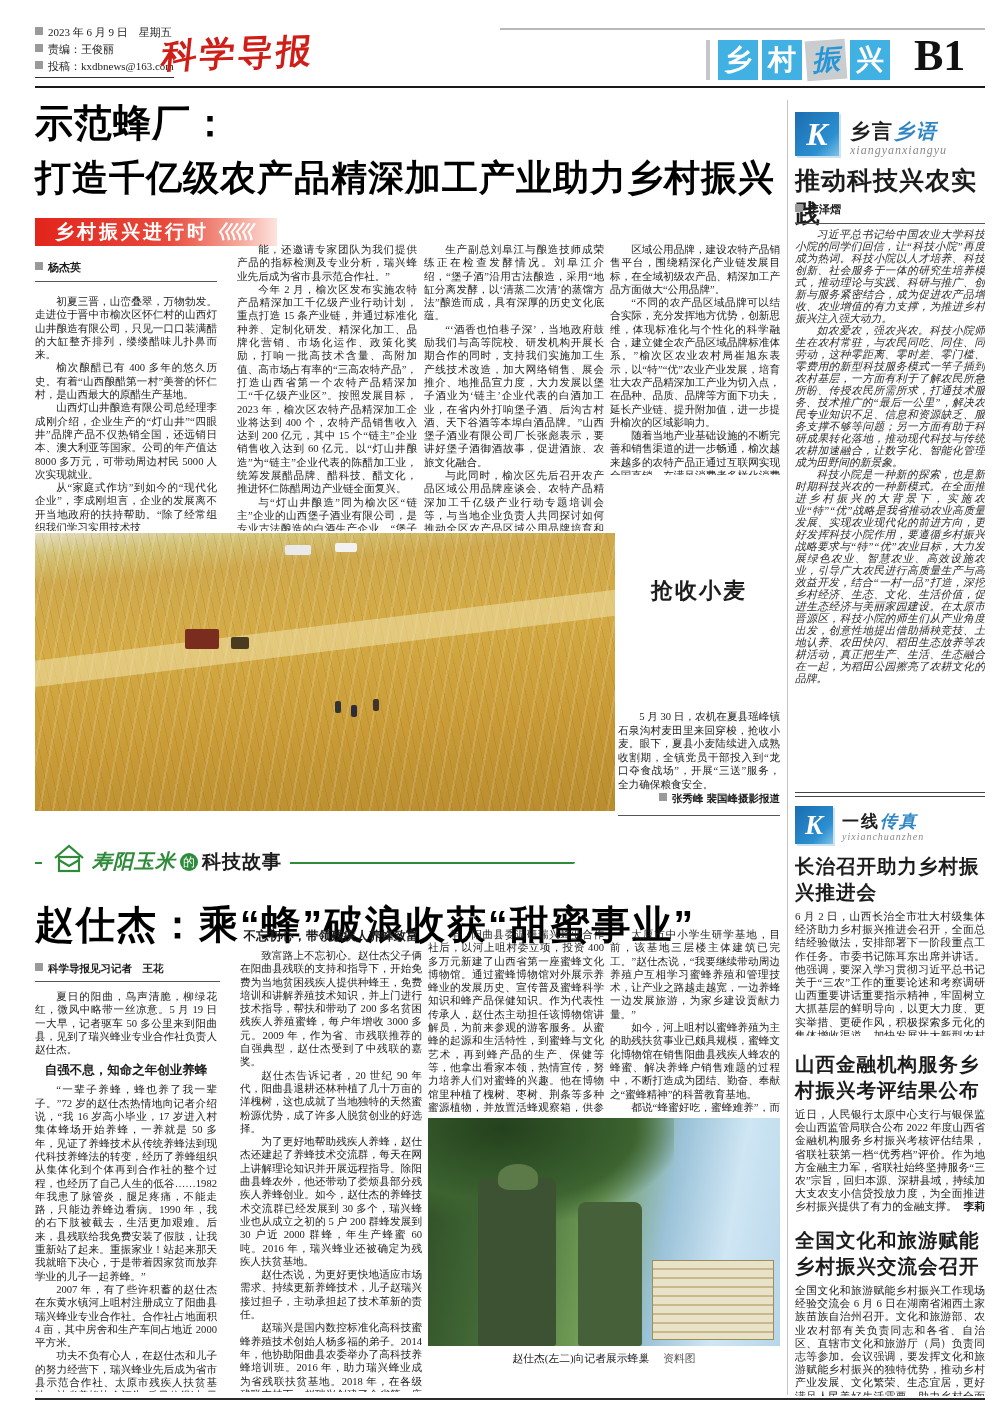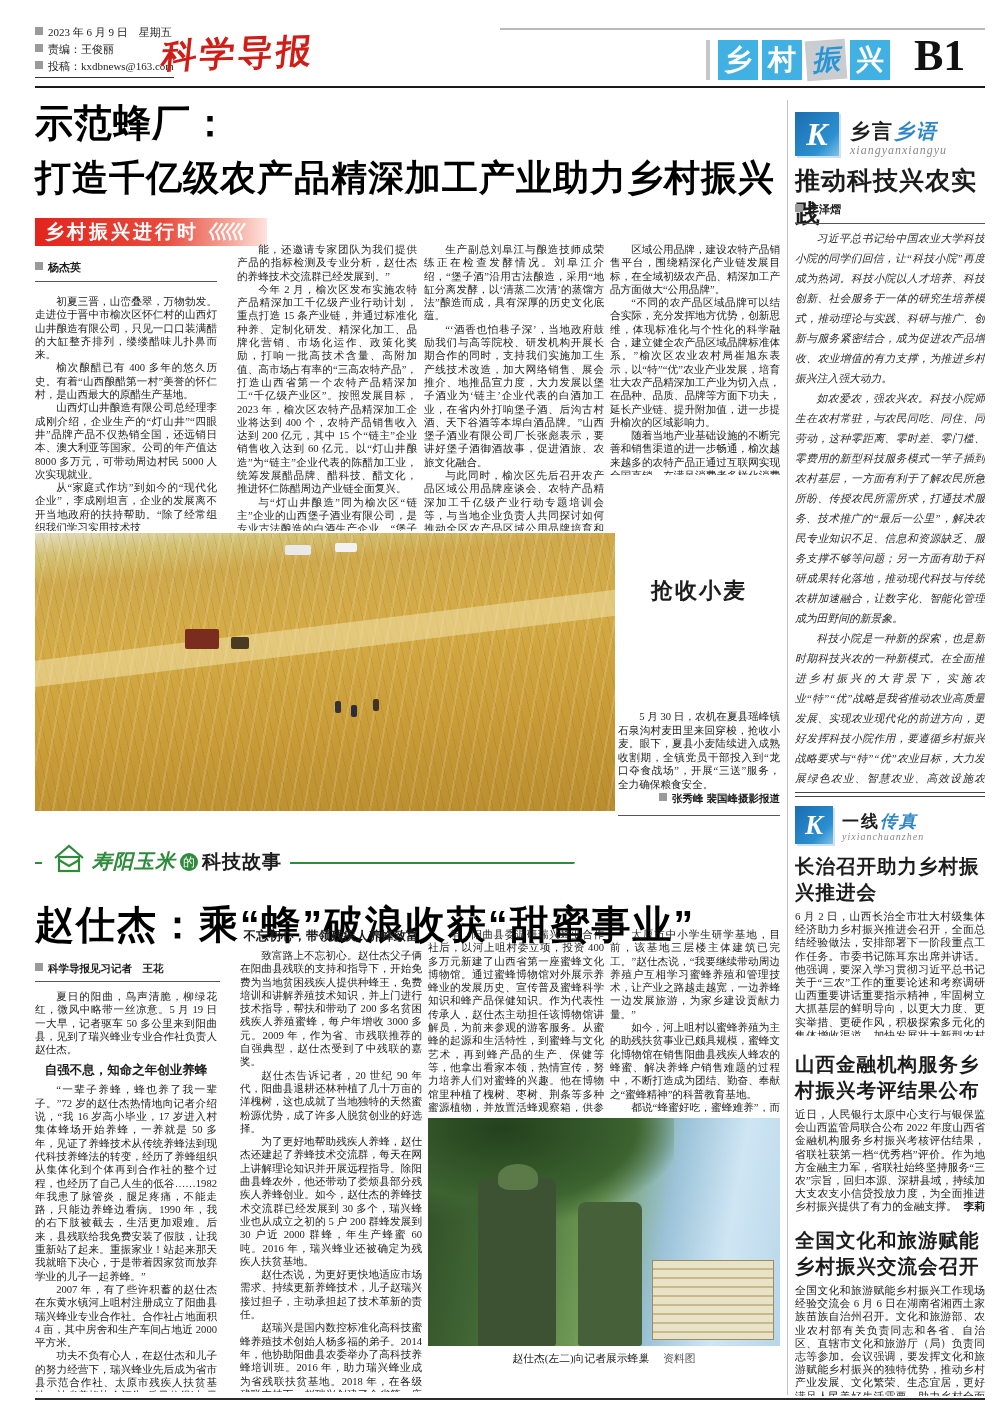--- a/index.html
+++ b/index.html
@@ -11,21 +11,21 @@
   .sq{display:inline-block;width:8px;height:8px;background:#9a9a9a;margin-right:5px;vertical-align:1px;}
   .masthead{font-size:35px;font-weight:bold;color:#cf1d17;transform:skewX(-8deg) rotate(-2deg);letter-spacing:3px;font-family:"Liberation Serif",serif;}
   .grayline{background:#b9b9b9;height:2px;}
   .blk{display:inline-block;width:40px;height:40px;background:#41b1e3;color:#fff;font-family:"Liberation Sans",sans-serif;font-weight:bold;font-size:28px;line-height:40px;text-align:center;margin-right:4px;}
   .blk.alt{background:#c9cdd0;color:#2796d6;font-style:italic;transform:rotate(-4deg);}
   .pageno{font-family:"Liberation Serif",serif;font-weight:bold;font-size:44px;color:#111;}
   .hrule{background:#1a1a1a;height:2px;}
   .vdivider{background:#c4c4c4;width:1px;}
   
   .main-title{font-family:"Liberation Sans",sans-serif;font-weight:900;color:#000;letter-spacing:1px;}
-  .badge{background:linear-gradient(90deg,#e2241c 0%,#e84a3c 55%,#f5a99d 85%,#fde4de 100%);color:#fff;font-family:"Liberation Sans",sans-serif;font-weight:bold;font-size:19px;line-height:28px;padding-left:10px;letter-spacing:3px;}
+  .badge{background:linear-gradient(90deg,#e2241c 0%,#e84a3c 55%,#f5a99d 85%,#fde4de 100%);color:#fff;font-family:"Liberation Sans",sans-serif;font-weight:bold;font-size:19px;line-height:28px;padding-left:20px;letter-spacing:3px;}
   .badge .marks{font-style:italic;opacity:.95;letter-spacing:-2px;}
   .byline{font-family:"Liberation Sans",sans-serif;font-weight:bold;font-size:11px;border-bottom:1px solid #555;padding-bottom:6px;}
   .col{font-size:10.6px;line-height:13.3px;text-align:justify;overflow:hidden;}
   .col p{margin:0;text-indent:2em;}
   .subhead{font-family:Liberation Serif, serif;font-weight:bold;font-size:12.5px;text-align:center;margin:6px 0 4px;}
   
   .photo-wheat{background:linear-gradient(175deg,#e3ddc0 0%,#d4c376 7%,#cfa94c 16%,#d4ab45 38%,#c99c38 68%,#b98c2e 100%);overflow:hidden;}
   .photo-wheat .tex{position:absolute;inset:0;background:repeating-linear-gradient(100deg,rgba(255,255,255,.14) 0 2px,rgba(0,0,0,0) 2px 13px),repeating-linear-gradient(78deg,rgba(110,75,18,.12) 0 1px,rgba(0,0,0,0) 1px 8px);}
   .photo-wheat .path{position:absolute;left:-40px;top:30%;width:140%;height:26px;background:rgba(240,225,170,.55);transform:rotate(-7deg);}
   .shape{position:absolute;border-radius:2px;}
@@ -36,21 +36,21 @@
   .photo-label{font-family:"Liberation Sans",sans-serif;font-weight:bold;font-size:22px;text-align:center;letter-spacing:2px;}
   .caption{font-size:10.6px;line-height:13.6px;text-align:justify;}
   .caption p{margin:0;text-indent:2em;}
   .credit{font-family:"Liberation Sans",sans-serif;font-weight:bold;font-size:10.5px;text-align:right;}
   
   .klogo{background:linear-gradient(135deg,#1a6db0 0%,#2b8fd0 70%,#7fc2e8 100%);color:#fff;text-align:center;font-family:"Liberation Serif",serif;font-weight:bold;font-style:italic;box-shadow:2px 2px 0 #cfe2f0;}
   .side-h-cn{font-size:20px;font-weight:bold;letter-spacing:2px;}
   .side-h-cn .script{color:#2f86c5;font-style:italic;}
   .side-h-py{font-size:12px;color:#8a8a8a;font-style:italic;letter-spacing:1px;}
   .side-title{font-family:"Liberation Sans",sans-serif;font-weight:900;font-size:25px;letter-spacing:1px;}
-  .essay{font-size:10.8px;line-height:20px;text-align:justify;font-style:italic;color:#2a2a2a;overflow:hidden;}
+  .essay{font-size:10.8px;line-height:12px;text-align:justify;font-style:italic;color:#2a2a2a;overflow:hidden;}
   .essay p{margin:0;text-indent:2em;}
   .dblrule{height:3px;border-top:1px solid #444;border-bottom:1px solid #444;}
   .news-title{font-family:"Liberation Sans",sans-serif;font-weight:900;font-size:19.5px;line-height:1.32;letter-spacing:1px;}
   .news-body{font-size:10.8px;line-height:13.2px;text-align:justify;overflow:hidden;}
   .news-body p{margin:0;text-indent:2em;display:inline;}
   .news-author{float:right;font-weight:bold;}
   
   .story-hline{background:#2e8b3a;height:1.5px;}
   .house{stroke:#2e8b3a;fill:none;stroke-width:2.2;}
   .script-green{color:#2e8b3a;font-weight:bold;font-style:italic;font-size:20px;letter-spacing:1px;}
@@ -86,21 +86,21 @@
   <div class="abs main-title" style="left:35px;top:154px;font-size:36px;">打造千亿级农产品精深加工产业助力乡村振兴</div>
   <div class="abs badge" style="left:35px;top:218px;width:222px;height:28px;"><span>乡村振兴进行时</span> <span class="marks">巛巛</span></div>
   <div class="abs byline" style="left:35px;top:260px;width:182px;"><span class="sq"></span><span>杨杰英</span></div>
   <div class="abs col" style="left:35px;top:295px;width:182px;height:236px;">
       <p>初夏三晋，山峦叠翠，万物勃发。走进位于晋中市榆次区怀仁村的山西灯山井酿造有限公司，只见一口口装满醋的大缸整齐排列，缕缕醋味儿扑鼻而来。</p>
       <p>榆次酿醋已有 400 多年的悠久历史。有着“山西酿醋第一村”美誉的怀仁村，是山西最大的原醋生产基地。</p>
       <p>山西灯山井酿造有限公司总经理李成刚介绍，企业生产的“灯山井”“四眼井”品牌产品不仅热销全国，还远销日本、澳大利亚等国家。公司的年产值达 8000 多万元，可带动周边村民 5000 人次实现就业。</p>
       <p>从“家庭式作坊”到如今的“现代化企业”，李成刚坦言，企业的发展离不开当地政府的扶持帮助。“除了经常组织我们学习实用技术技</p>
     </div>
   <div class="abs col" style="left:237px;top:243px;width:180px;height:288px;">
-      <p>能，还邀请专家团队为我们提供产品的指标检测及专业分析，赵仕杰的养蜂技术交流群已经发展到。”</p>
+      <p>能，还邀请专家团队为我们提供产品的指标检测及专业分析，瑞兴蜂业先后成为省市县示范合作社。”</p>
       <p>今年 2 月，榆次区发布实施农特产品精深加工千亿级产业行动计划，重点打造 15 条产业链，并通过标准化种养、定制化研发、精深化加工、品牌化营销、市场化运作、政策化奖励，打响一批高技术含量、高附加值、高市场占有率的“三高农特产品”，打造山西省第一个农特产品精深加工“千亿级产业区”。按照发展目标，2023 年，榆次区农特产品精深加工企业将达到 400 个，农特产品销售收入达到 200 亿元，其中 15 个“链主”企业销售收入达到 60 亿元。以“灯山井酿造”为“链主”企业代表的陈醋加工业，统筹发展醋品牌、醋科技、醋文化，推进怀仁陈醋周边产业链全面复兴。</p>
       <p>与“灯山井酿造”同为榆次区“链主”企业的山西堡子酒业有限公司，是专业古法酿造的白酒生产企业。“堡子酒”起源于明初，以产地而得名，属清香型白酒。</p>
     </div>
   <div class="abs col" style="left:424px;top:243px;width:180px;height:288px;">
       <p>生产副总刘阜江与酿造技师成荣练正在检查发酵情况。刘阜江介绍，“堡子酒”沿用古法酿造，采用“地缸分离发酵，以‘清蒸二次清’的蒸馏方法”酿造而成，具有深厚的历史文化底蕴。</p>
       <p>“‘酒香也怕巷子深’，当地政府鼓励我们与高等院校、研发机构开展长期合作的同时，支持我们实施加工生产线技术改造，加大网络销售、展会推介、地推品宣力度，大力发展以堡子酒业为‘链主’企业代表的白酒加工业，在省内外打响堡子酒、后沟古村酒、天下谷酒等本埠白酒品牌。”山西堡子酒业有限公司厂长张彪表示，要讲好堡子酒御酒故事，促进酒旅、农旅文化融合。</p>
       <p>与此同时，榆次区先后召开农产品区域公用品牌座谈会、农特产品精深加工千亿级产业行动专题培训会等，与当地企业负责人共同探讨如何推动全区农产品区域公用品牌培育和体系建设，并多次邀请四川大学专家为他们进行专题培训，助力榆次走好走实农业科技赋能、品牌发展之路。</p>
     </div>
   <div class="abs col" style="left:610px;top:243px;width:170px;height:232px;">
       <p>区域公用品牌，建设农特产品销售平台，围绕精深化产业链发展目标，在全域初级农产品、精深加工产品方面做大“公用品牌”。</p>

